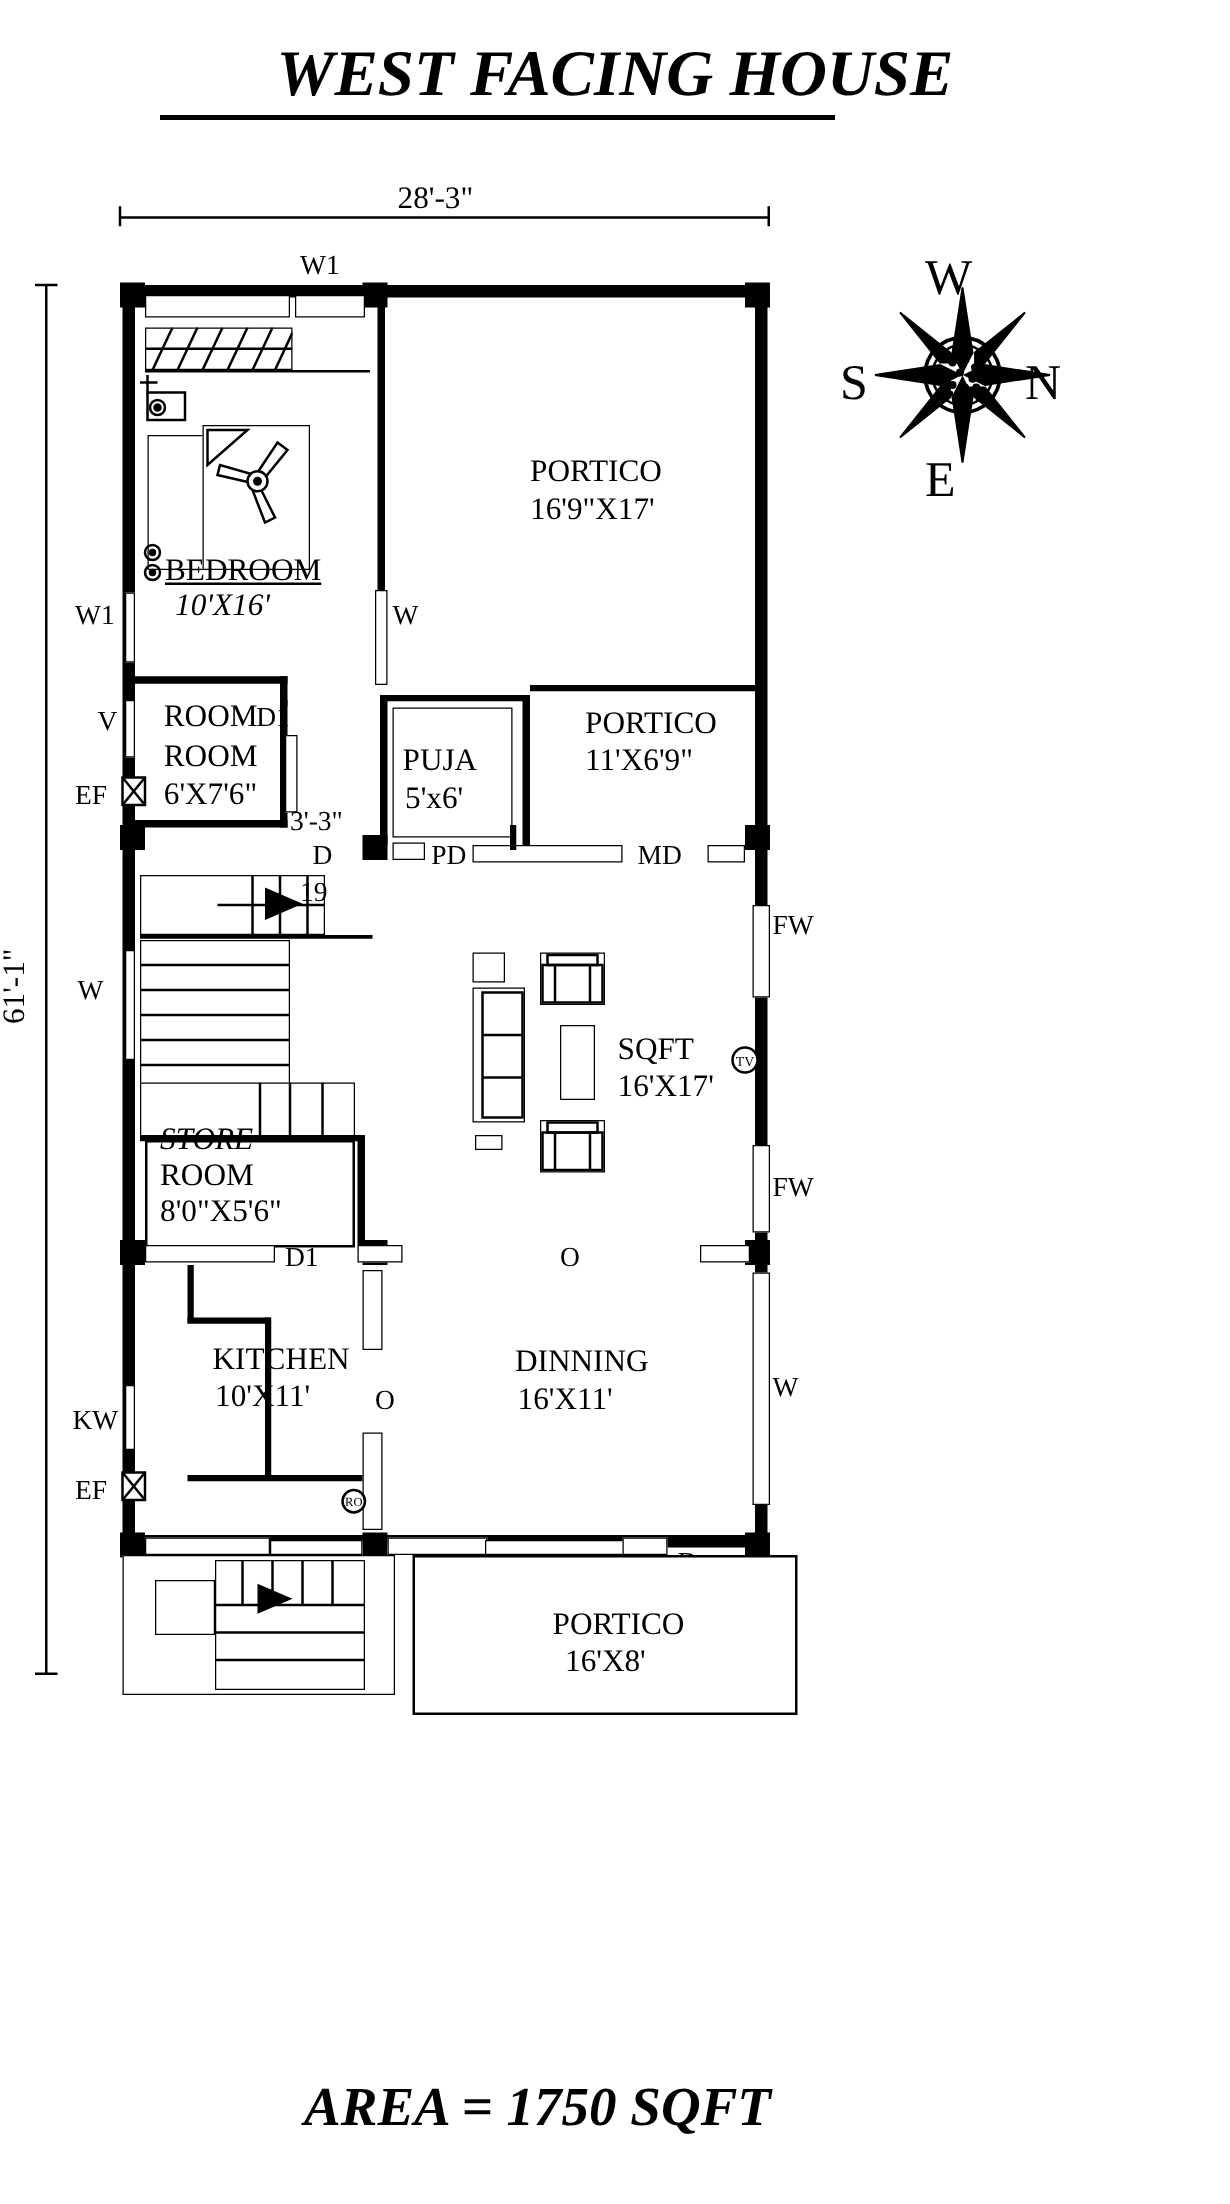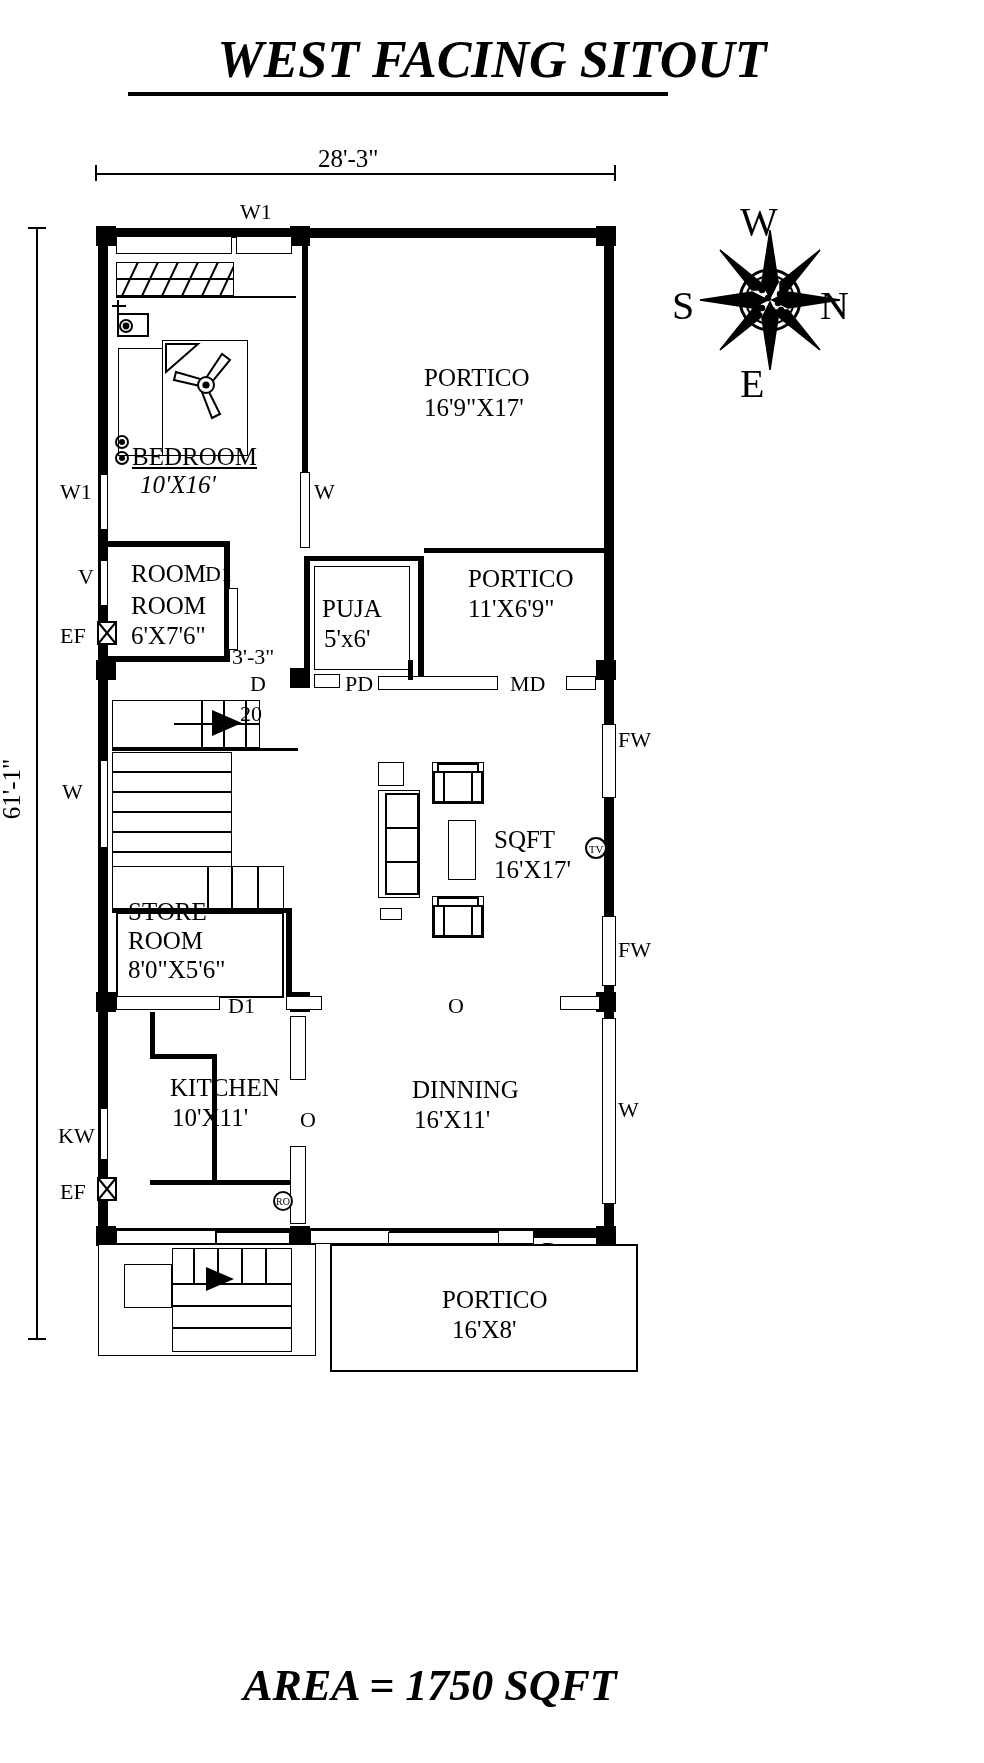--- a/index.html
+++ b/index.html
@@ -34,21 +34,21 @@
   .dim-line{position:absolute;background:#000;height:2px;}
   .dim-vline{position:absolute;background:#000;width:2px;}
   .tick{position:absolute;background:#000;}
   
   #compass{position:absolute;left:690px;top:210px;width:230px;height:230px;}
   .cdir{position:absolute;font-size:40px;font-family:"Liberation Serif",serif;}
 </style>
 </head>
 <body>
 
-<div id="title">WEST FACING SITOUT</div>
+<div id="title">WEST FACING HOUSE</div>
 <div id="title-rule"></div>
 
 <div class="dim-line" style="left:96px;top:173px;width:520px;"></div>
 <div class="tick" style="left:95px;top:165px;width:2px;height:16px;"></div>
 <div class="tick" style="left:614px;top:165px;width:2px;height:16px;"></div>
 <div class="lbl" style="left:318px;top:145px;font-size:25px;">28'-3"</div>
 
 <div class="dim-vline" style="left:36px;top:228px;height:1112px;"></div>
 <div class="tick" style="left:28px;top:227px;width:18px;height:2px;"></div>
 <div class="tick" style="left:28px;top:1338px;width:18px;height:2px;"></div>
@@ -202,21 +202,21 @@
   <g stroke="#000" stroke-width="2">
     <line x1="90" y1="0" x2="90" y2="48"></line>
       <line x1="112" y1="0" x2="112" y2="48"></line>
     <line x1="134" y1="0" x2="134" y2="48"></line>
     <line x1="62" y1="24" x2="148" y2="24"></line>
   </g>
 </svg>
 <svg width="46" height="34" viewBox="0 0 46 34" style="position:absolute;left:210px;top:706px;">
   <polygon points="2,4 32,17 2,30" fill="#000"></polygon>
 </svg>
-<div class="lbl small" style="left:240px;top:702px;">20</div>
+<div class="lbl small" style="left:240px;top:702px;">19</div>
 <div class="wall" style="left:112px;top:748px;width:186px;height:3px;"></div>
 
 <div class="thinbox" style="left:112px;top:752px;width:120px;height:116px;"></div>
 <svg width="120" height="116" viewBox="0 0 120 116" style="position:absolute;left:112px;top:752px;">
   <g stroke="#000" stroke-width="2">
     <line x1="0" y1="20" x2="120" y2="20"></line>
       <line x1="0" y1="40" x2="120" y2="40"></line>
     <line x1="0" y1="60" x2="120" y2="60"></line>
       <line x1="0" y1="80" x2="120" y2="80"></line>
     <line x1="0" y1="100" x2="120" y2="100"></line>
@@ -300,21 +300,21 @@
 <div class="lbl small" style="left:618px;top:728px;">FW</div>
 <div class="thinbox" style="left:602px;top:916px;width:14px;height:70px;"></div>
 <div class="lbl small" style="left:618px;top:938px;">FW</div>
 <div class="thinbox" style="left:602px;top:1018px;width:14px;height:186px;"></div>
 <div class="lbl small" style="left:618px;top:1098px;">W</div>
 <div class="thinbox" style="left:560px;top:996px;width:40px;height:14px;"></div>
 
 <div class="wall" style="left:112px;top:908px;width:180px;height:5px;"></div>
 <div class="wall" style="left:286px;top:908px;width:6px;height:92px;"></div>
 <div class="thinbox" style="left:116px;top:912px;width:168px;height:86px;border-width:2px;border-color:#000;border-style:solid;background:transparent;"></div>
-<div class="lbl rname" style="left:128px;top:898px;">STORE</div>
+<div class="lbl rname" style="left:128px;top:898px;font-style:italic;">STORE</div>
 <div class="lbl rname" style="left:128px;top:927px;">ROOM</div>
 <div class="lbl rname" style="left:128px;top:956px;">8'0"X5'6"</div>
 
 <div class="thinbox" style="left:116px;top:996px;width:104px;height:14px;"></div>
 <div class="lbl small" style="left:228px;top:994px;">D1</div>
 <div class="thinbox" style="left:286px;top:996px;width:36px;height:14px;"></div>
 
 <div class="wall" style="left:150px;top:1012px;width:5px;height:46px;"></div>
 <div class="wall" style="left:150px;top:1054px;width:66px;height:5px;"></div>
 <div class="wall" style="left:212px;top:1054px;width:5px;height:130px;"></div>

